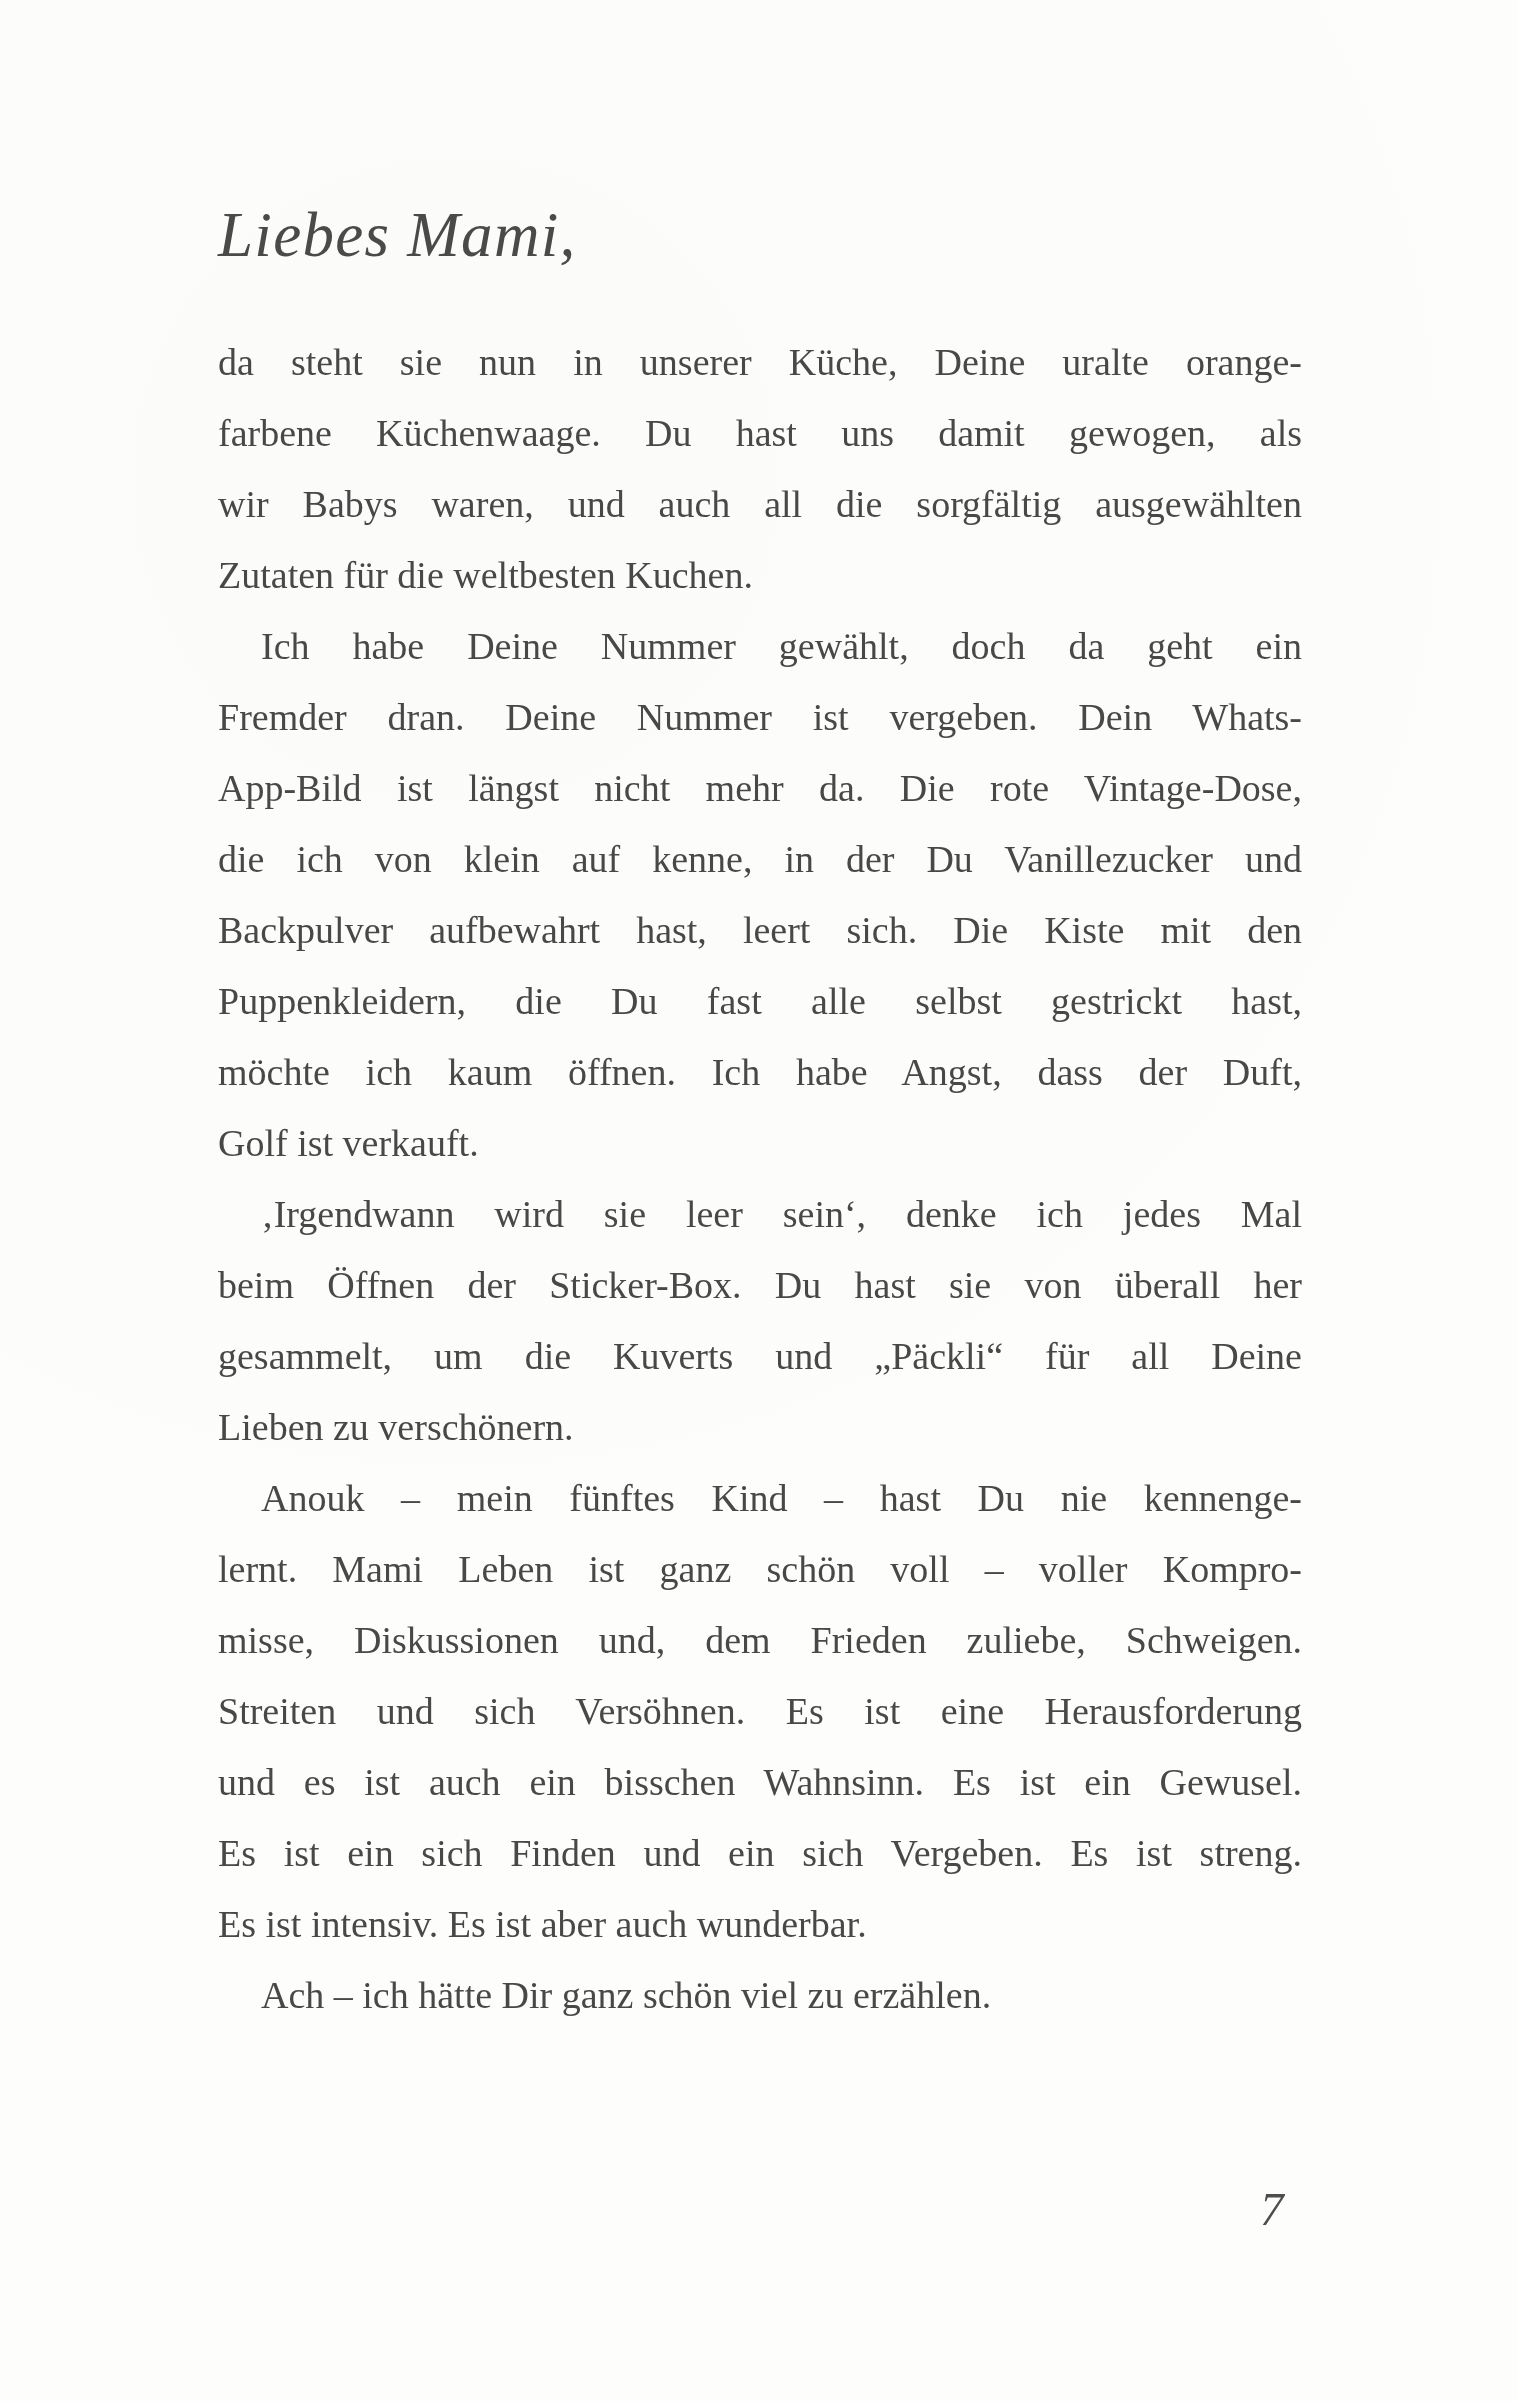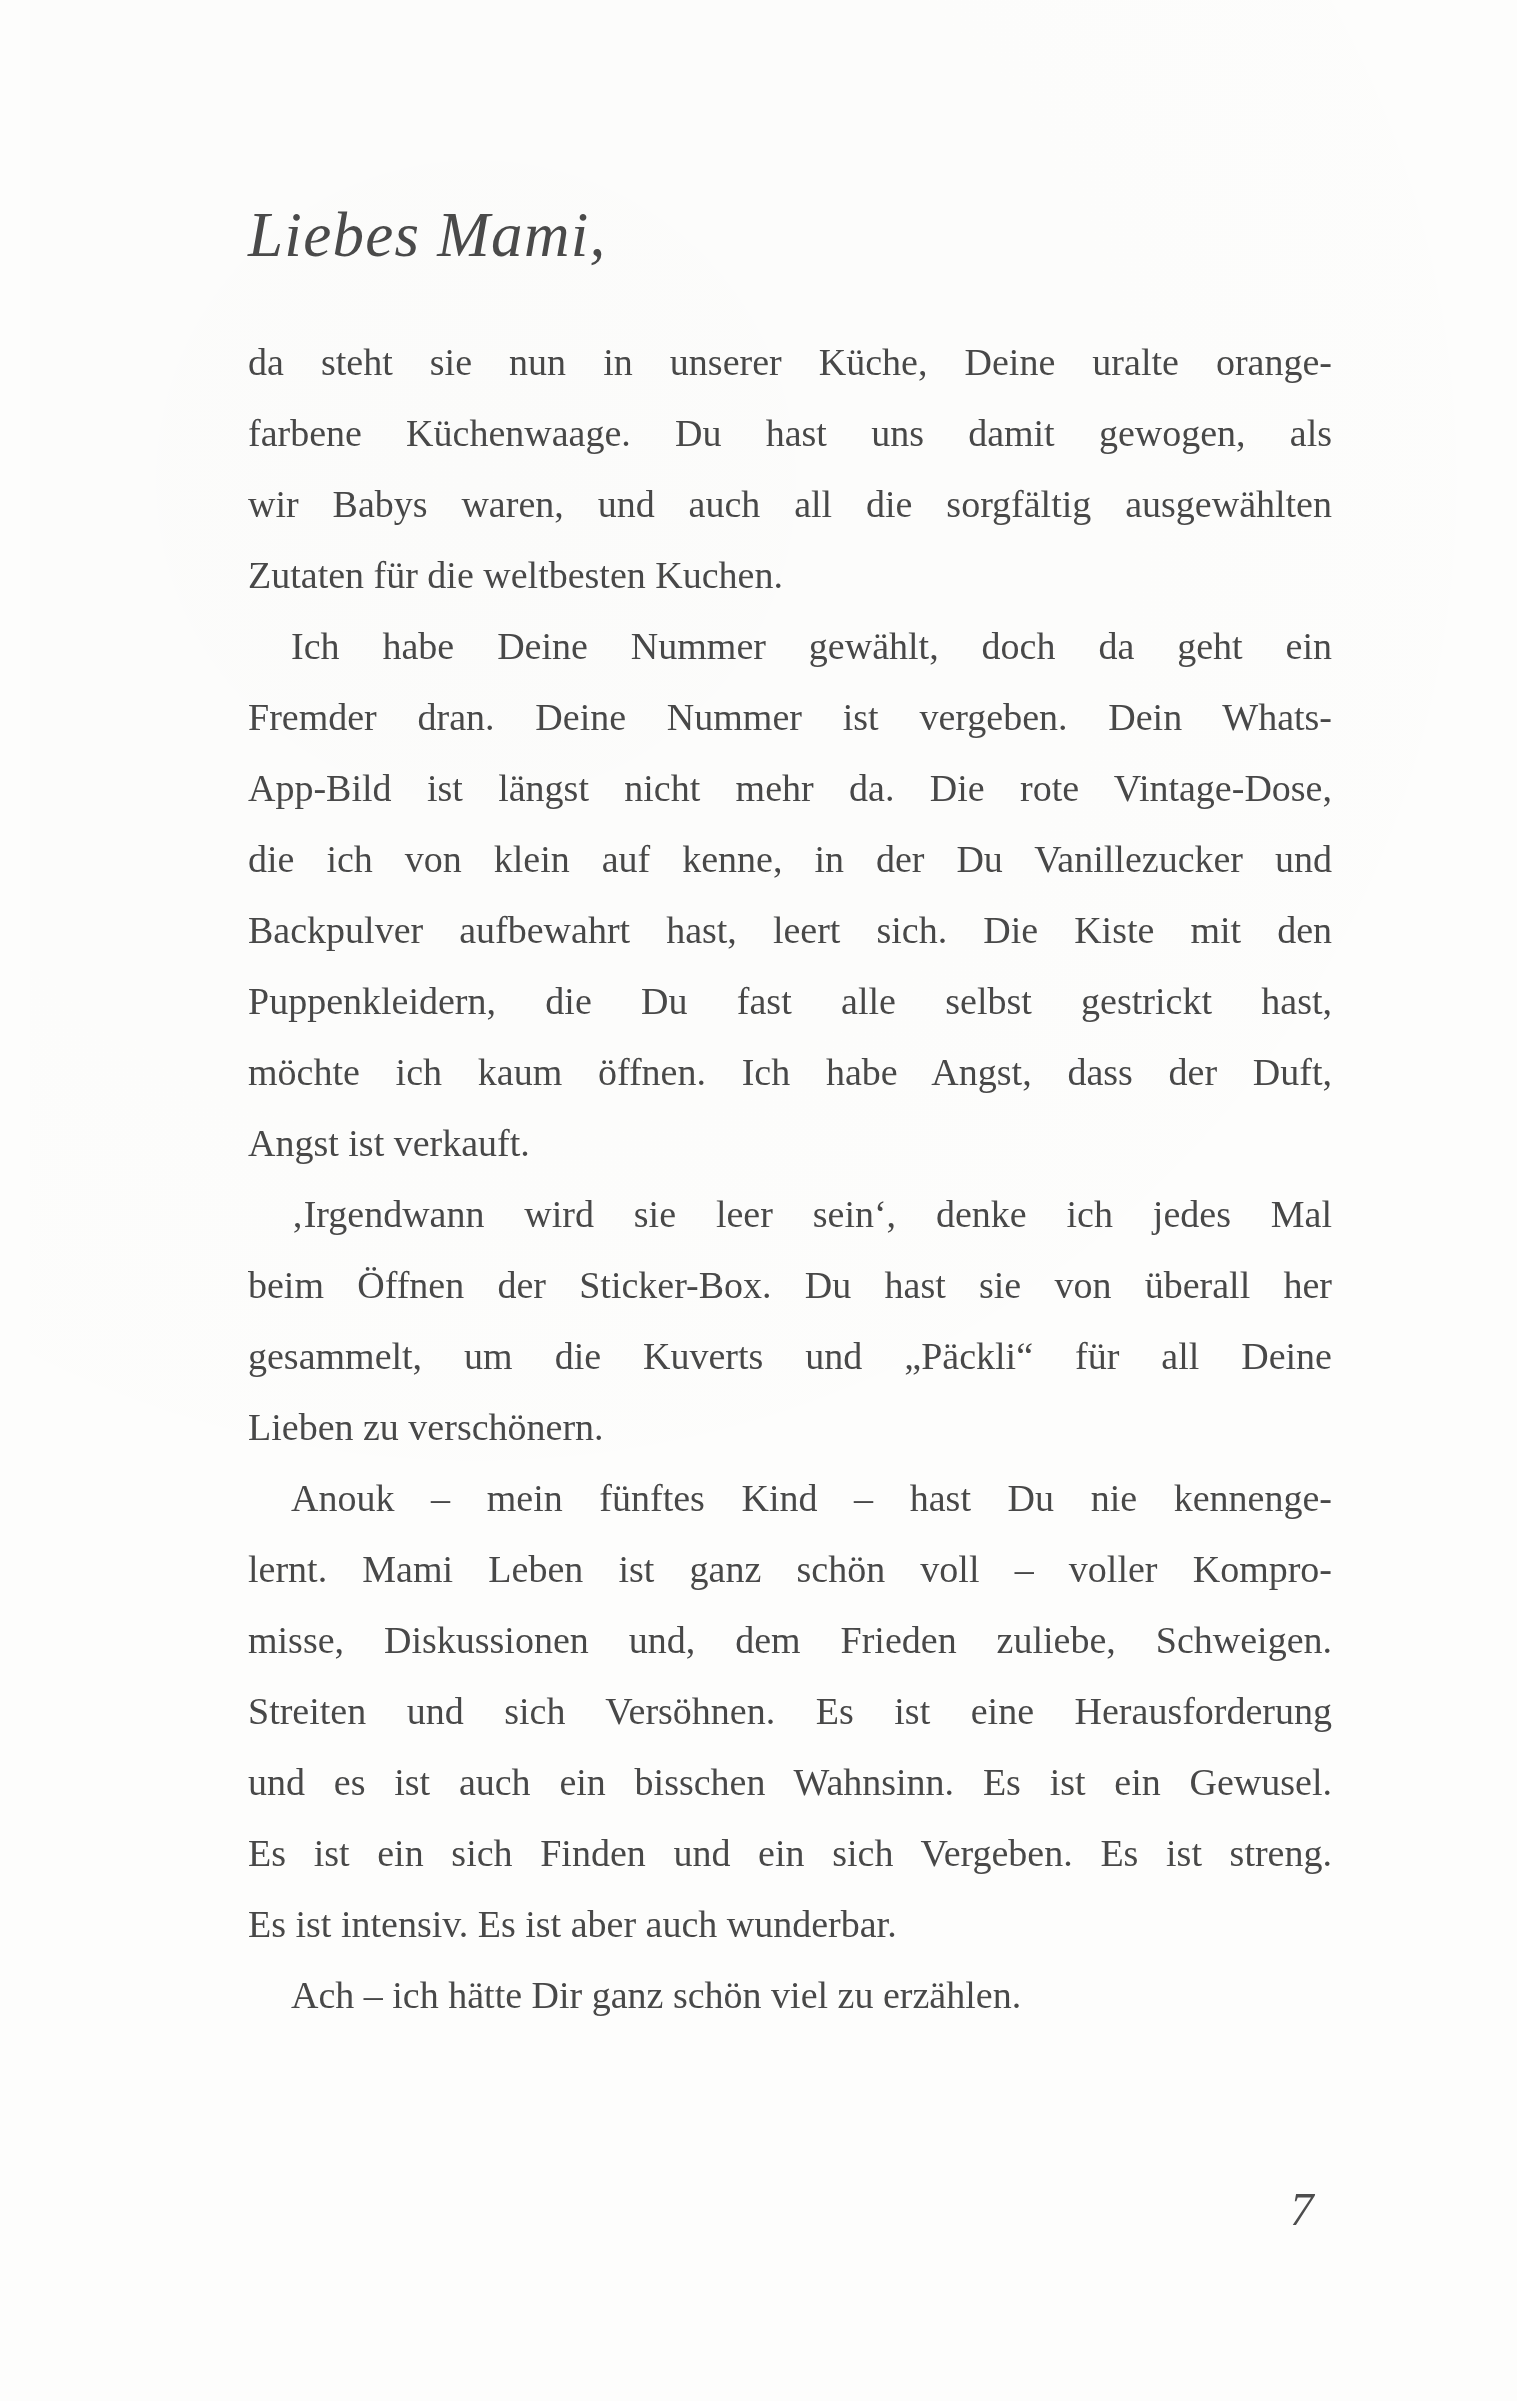--- a/index.html
+++ b/index.html
@@ -14,21 +14,20 @@
     font-family: "Liberation Serif", serif;
     overflow: hidden;
   }
   .page {
     position: absolute;
     inset: 0;
     background:
       radial-gradient(circle at 30% 20%, rgba(0,0,0,0.008), transparent 60%),
       #fdfdfc;
     color: #474747;
-    margin-left: 30px;
   }
   .letter-heading {
     position: absolute;
     left: 218px;
     top: 204px;
     font-size: 63px;
     font-style: italic;
     line-height: 1;
     color: #4a4a4a;
     letter-spacing: 1.3px;
@@ -77,21 +76,21 @@
     <div class="line">farbene Küchenwaage. Du hast uns damit gewogen, als</div>
     <div class="line">wir Babys waren, und auch all die sorgfältig ausgewählten</div>
     <div class="line end">Zutaten für die weltbesten Kuchen.</div>
     <div class="line indent">Ich habe Deine Nummer gewählt, doch da geht ein</div>
     <div class="line">Fremder dran. Deine Nummer ist vergeben. Dein Whats-</div>
     <div class="line">App-Bild ist längst nicht mehr da. Die rote Vintage-Dose,</div>
     <div class="line">die ich von klein auf kenne, in der Du Vanillezucker und</div>
     <div class="line">Backpulver aufbewahrt hast, leert sich. Die Kiste mit den</div>
     <div class="line">Puppenkleidern, die Du fast alle selbst gestrickt hast,</div>
     <div class="line">möchte ich kaum öffnen. Ich habe Angst, dass der Duft,</div>
-    <div class="line end">Angst ist verkauft.</div>
+    <div class="line end">Golf ist verkauft.</div>
     <div class="line indent">‚Irgendwann wird sie leer sein‘, denke ich jedes Mal</div>
     <div class="line">beim Öffnen der Sticker-Box. Du hast sie von überall her</div>
     <div class="line">gesammelt, um die Kuverts und „Päckli“ für all Deine</div>
     <div class="line end">Lieben zu verschönern.</div>
     <div class="line indent">Anouk – mein fünftes Kind – hast Du nie kennenge-</div>
     <div class="line">lernt. Mami Leben ist ganz schön voll – voller Kompro-</div>
     <div class="line">misse, Diskussionen und, dem Frieden zuliebe, Schweigen.</div>
     <div class="line">Streiten und sich Versöhnen. Es ist eine Herausforderung</div>
     <div class="line">und es ist auch ein bisschen Wahnsinn. Es ist ein Gewusel.</div>
     <div class="line">Es ist ein sich Finden und ein sich Vergeben. Es ist streng.</div>

